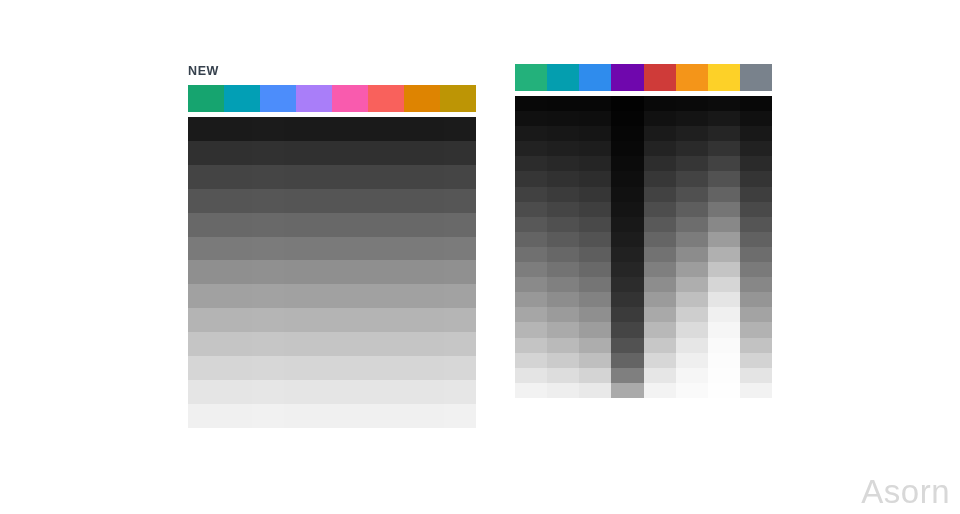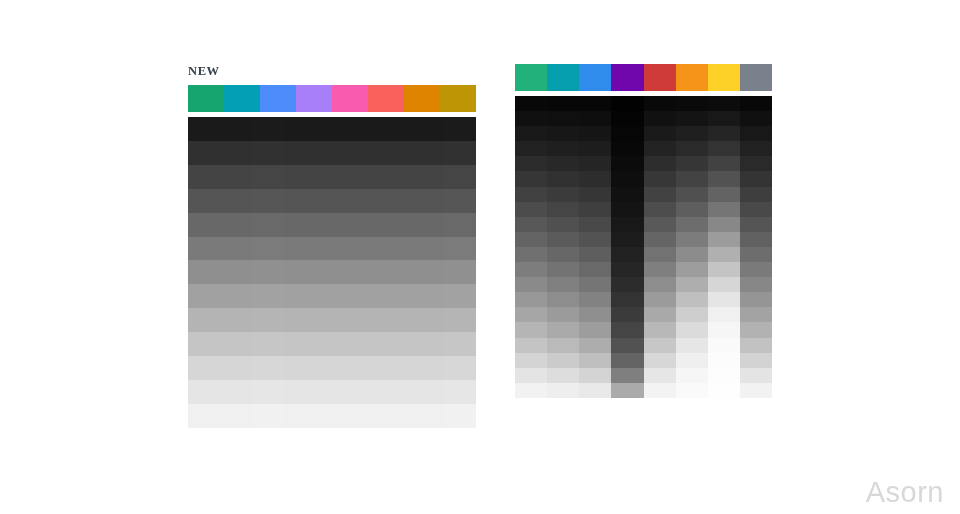--- a/index.html
+++ b/index.html
@@ -19,21 +19,21 @@
     position: absolute;
     left: 0; top: 0;
     width: 960px;
     height: 514px;
   }
 
   .palette-panel {
     position: absolute;
   }
 
-  #panel-new { left: 188px; top: 64px; font-family: Liberation Serif, serif; }
+  #panel-new { left: 188px; top: 64px; }
   #panel-old { left: 515px; top: 64px; }
 
   .panel-title {
     font-size: 12.5px;
     font-weight: bold;
     letter-spacing: 0.6px;
     color: #36414d;
     line-height: 14px;
     margin: 0 0 7px 0;
     white-space: nowrap;
@@ -73,23 +73,23 @@
   #ramp-new .ramp-row { height: 23.92px; }
 
   
   #swatches-old { width: 257px; }
   #swatches-old .swatch-cell { width: 32.125px; }
   #ramp-old { width: 257px; margin-top: 5px; }
   #ramp-old .ramp-row { height: 15.1px; }
 
   #watermark {
     position: absolute;
-    right: 16px;
+    right: 10px;
     bottom: 6px;
-    font-size: 29px;
+    font-size: 33px;
     font-weight: 300;
     color: #d8d8d8;
     letter-spacing: 0.5px;
     line-height: 32px;
     user-select: none;
     white-space: nowrap;
   }
 </style>
 </head>
 <body>

